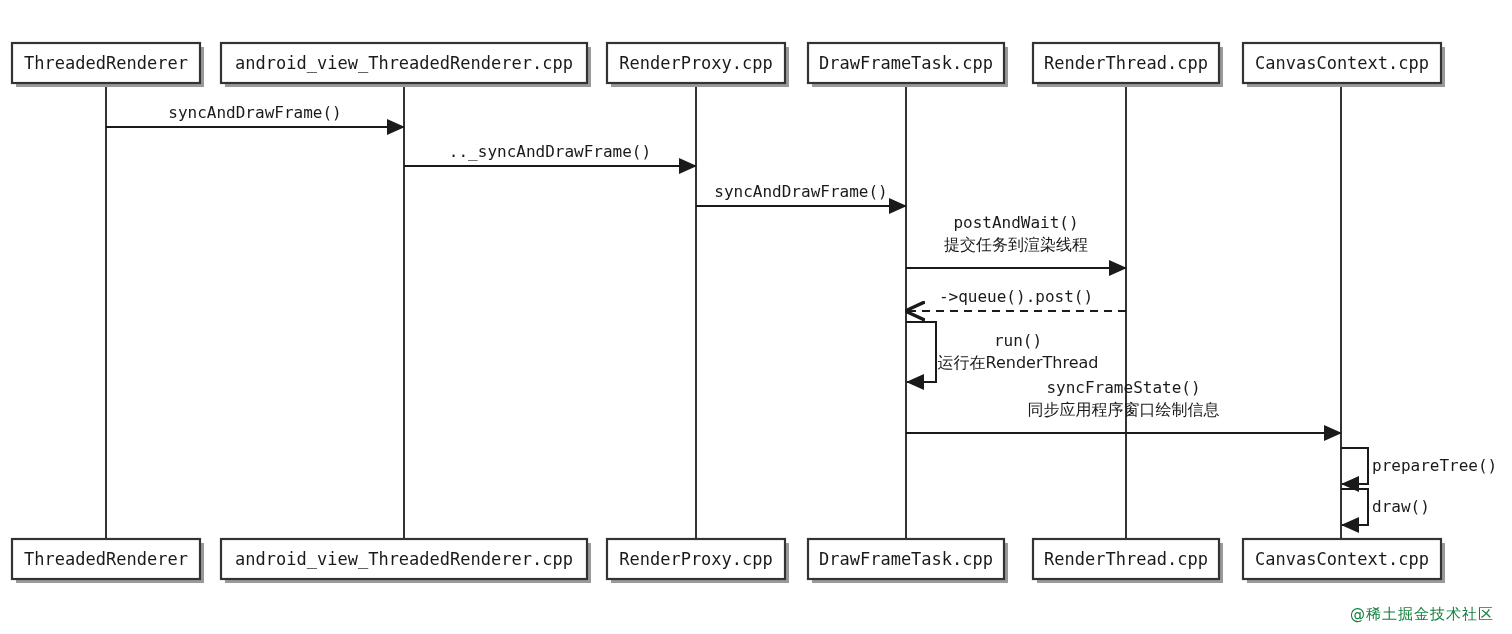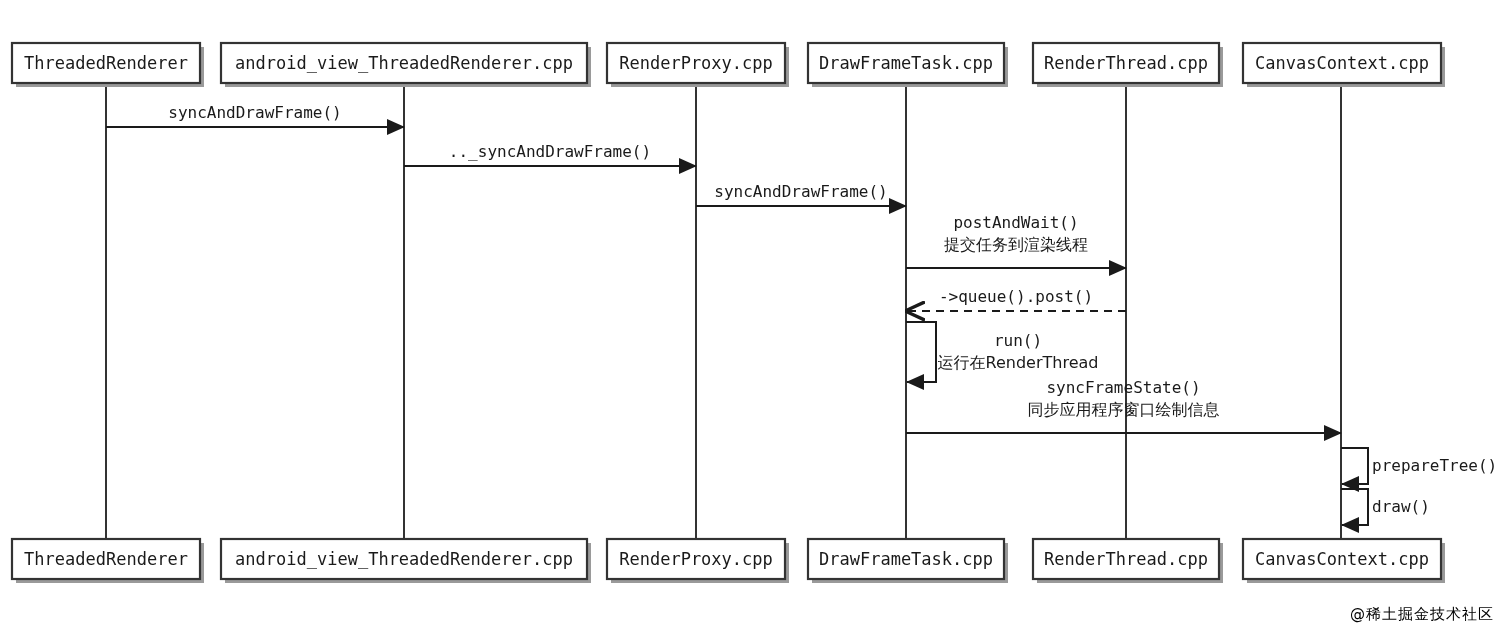--- a/index.html
+++ b/index.html
@@ -72,21 +72,21 @@
     font-size: 16px;
     fill: #1a1a1a;
     dominant-baseline: middle;
   }
   .watermark {
     position: absolute;
     right: 18px;
     bottom: 10px;
     font-family: "DejaVu Sans", sans-serif;
     font-size: 15px;
-    color: #000000;
+    color: #15803d;
     letter-spacing: 1px;
     user-select: none;
   }
 </style>
 </head>
 <body>
 
 <div id="canvas">
   <svg id="diagram-svg" xmlns="http://www.w3.org/2000/svg" viewBox="0 0 1512 634">
     <defs>

